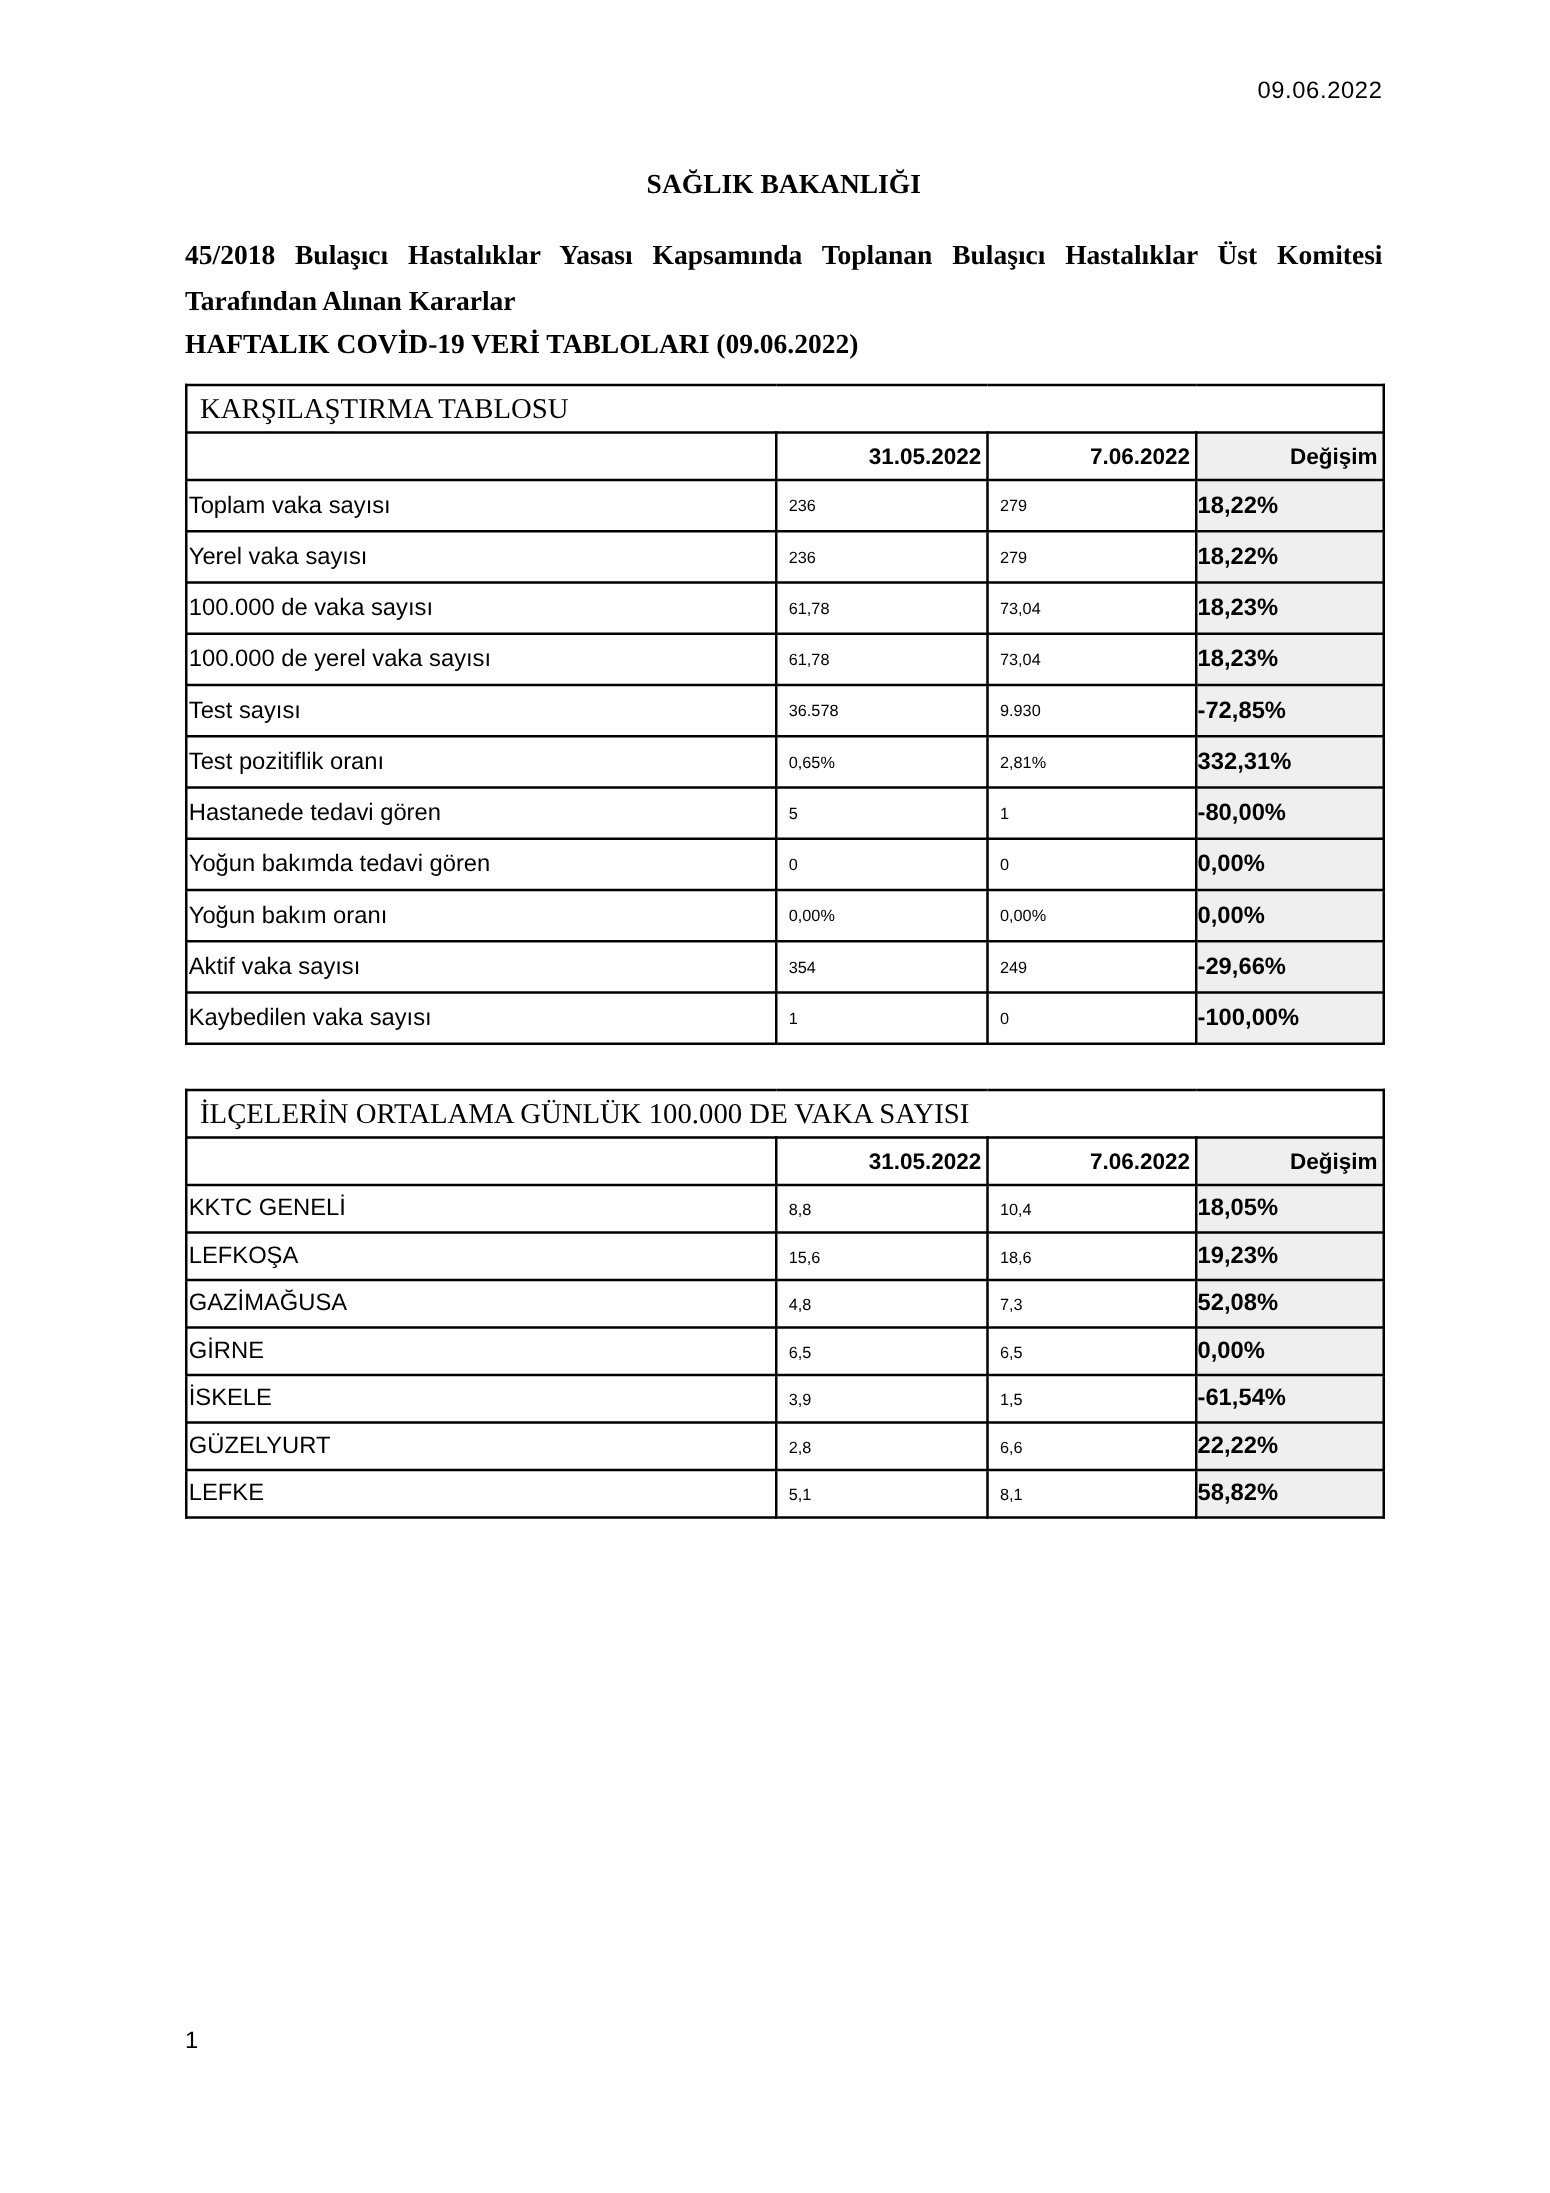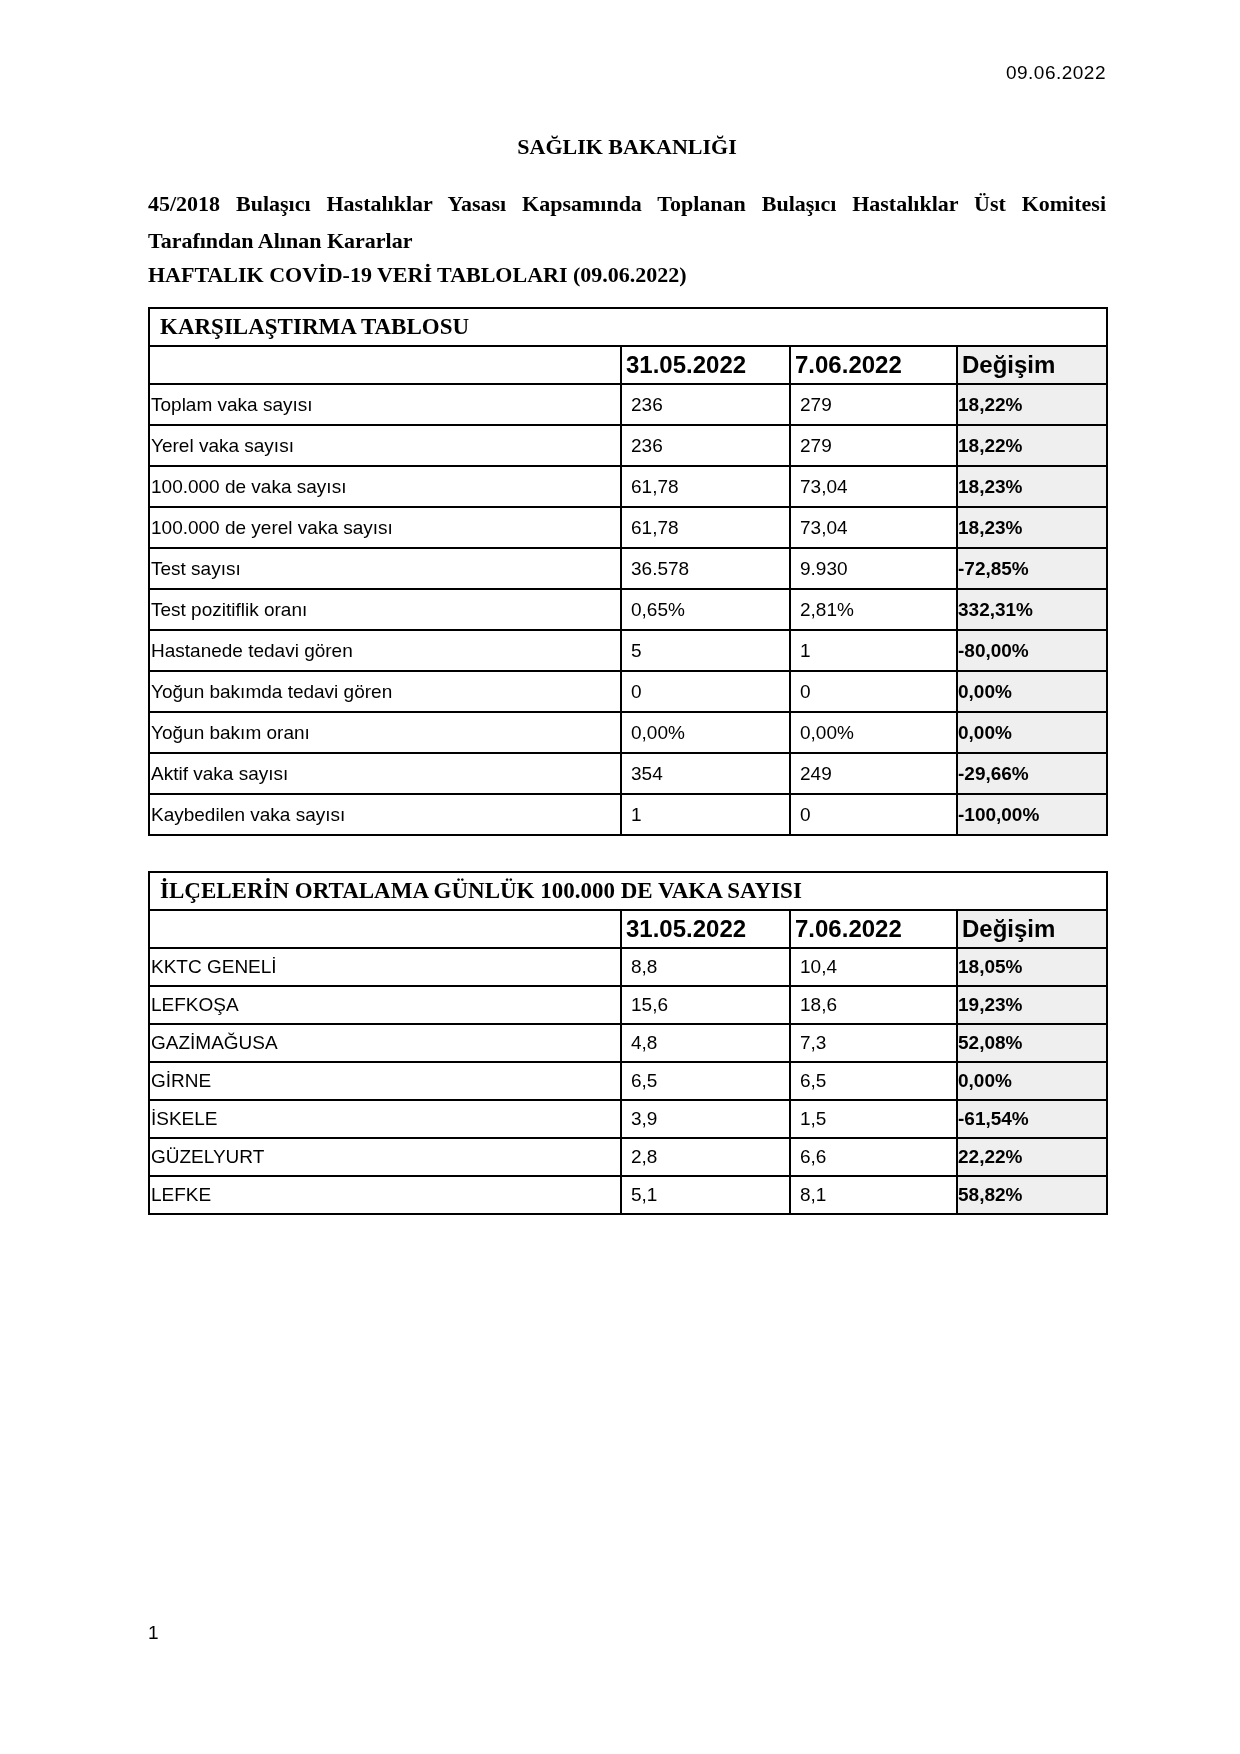--- a/index.html
+++ b/index.html
@@ -52,38 +52,38 @@
   .t1 { margin-top: 20px; }
   .t2 { margin-top: 35px; }
   .data-table td, .data-table th {
     border: 2px solid #000000;
     vertical-align: middle;
     overflow: hidden;
     white-space: nowrap;
   }
   .title-cell {
     font-family: "Liberation Serif", serif;
-    font-weight: bold;
+    font-weight: normal;
     font-size: 23px;
     text-align: left;
     padding: 5px 10px;
     height: 37px;
   }
   .head-row th {
-    font-size: 24px;
+    font-size: 18px;
     font-weight: bold;
-    text-align: left;
+    text-align: right;
     height: 38px;
     padding: 2px 4px;
   }
   th.head-change { background: var(--change-bg, #efefef); }
   .t1 tbody td { height: 41px; }
   .t2 tbody td { height: 38px; }
   td.col-label { font-size: 19px; text-align: left; }
-  td.col-v1, td.col-v2 { font-size: 19px; text-align: left; padding-left: 9px; }
+  td.col-v1, td.col-v2 { font-size: 13px; text-align: left; padding-left: 9px; }
   td.col-change {
     font-size: 19px; font-weight: bold;
     text-align: left; padding-left: 0;
     background: var(--change-bg, #efefef);
   }
   .page-num {
     position: absolute;
     left: 148px; top: 1622px;
     font-size: 19px;
   }

